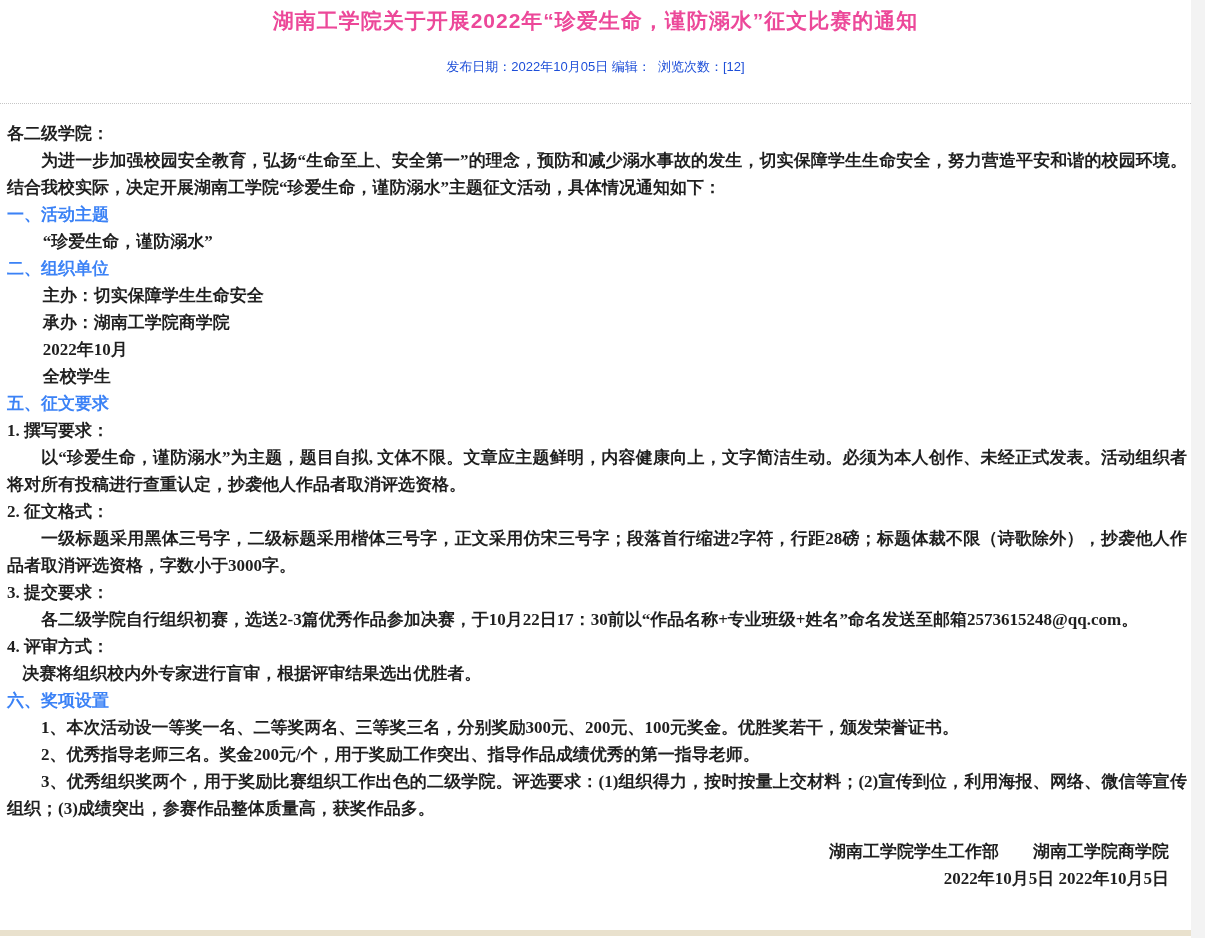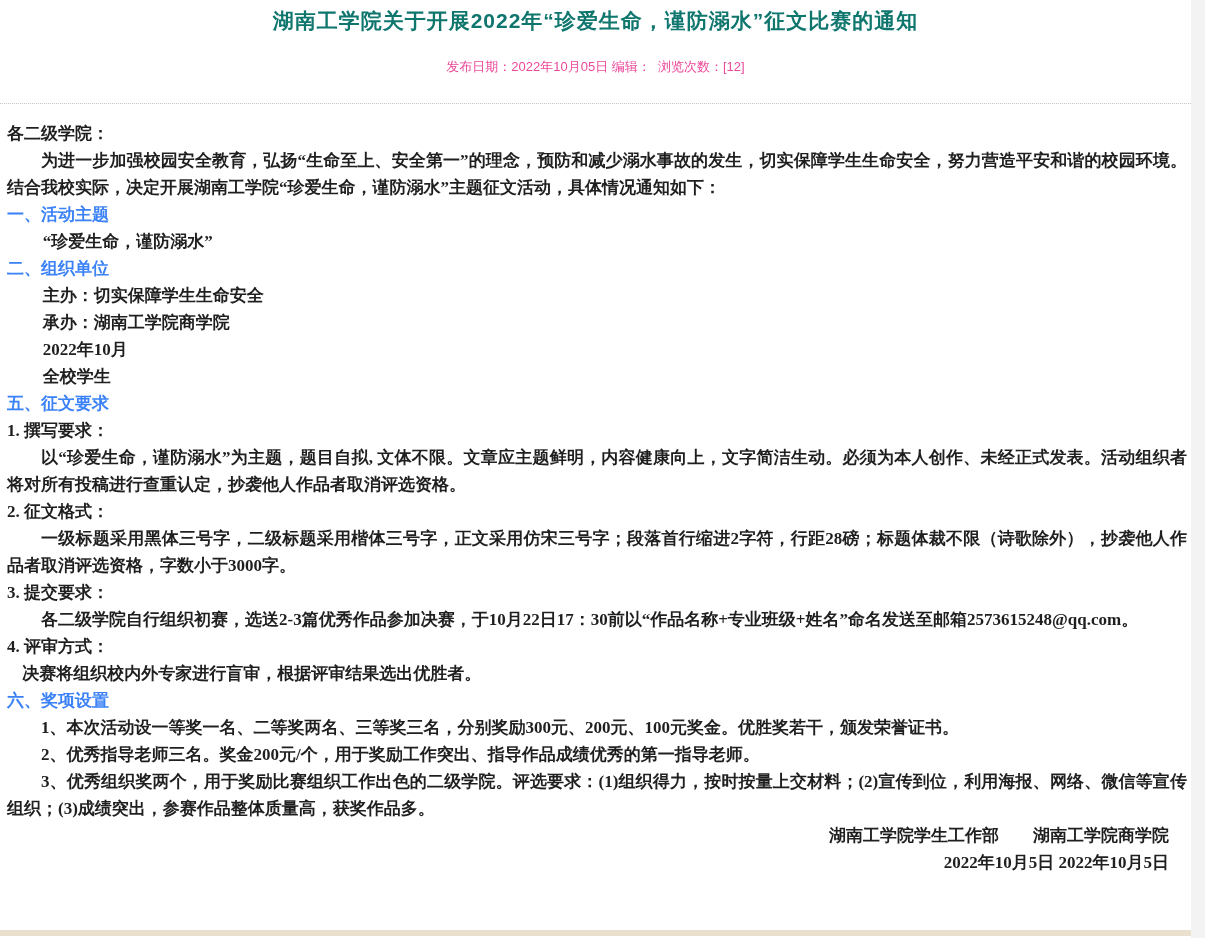--- a/index.html
+++ b/index.html
@@ -21,29 +21,29 @@
     width: 1191px; height: 6px;
     background: #e9e1cd;
   }
   .content { width: 1191px; }
   .header { text-align: center; padding-top: 8px; }
   .title {
     font-family: "Liberation Sans", sans-serif;
     font-weight: bold;
     font-size: 21px;
     line-height: 26px;
-    color: #0f766e;
+    color: #ec4899;
     letter-spacing: 1px;
     margin: 0;
   }
   .meta {
     margin-top: 24px;
     font-family: "Liberation Sans", sans-serif;
     font-size: 13px;
-    color: #ec4899;
+    color: #1d4ed8;
     white-space: pre;
   }
   .divider {
     border: none;
     border-top: 1px dotted #c6c6c6;
     margin: 27px 0 0 0;
     width: 1191px;
   }
   .doc {
     padding: 16px 4px 0 7px;
@@ -57,21 +57,21 @@
   .para { text-indent: 2em; }
   .heading {
     font-family: "Liberation Sans", sans-serif;
     font-weight: bold;
     color: #3b82f6;
   }
   .subhead { text-indent: 0; }
   .indent { text-indent: 2.1em; }
   .indent-sm { text-indent: 0.9em; }
   .signature {
-    margin-top: 0;
+    margin-top: 16px;
     text-align: right;
     padding-right: 18px;
   }
   .signature p { margin: 0; }
 </style>
 </head>
 <body>
 
 <div class="content">
 

